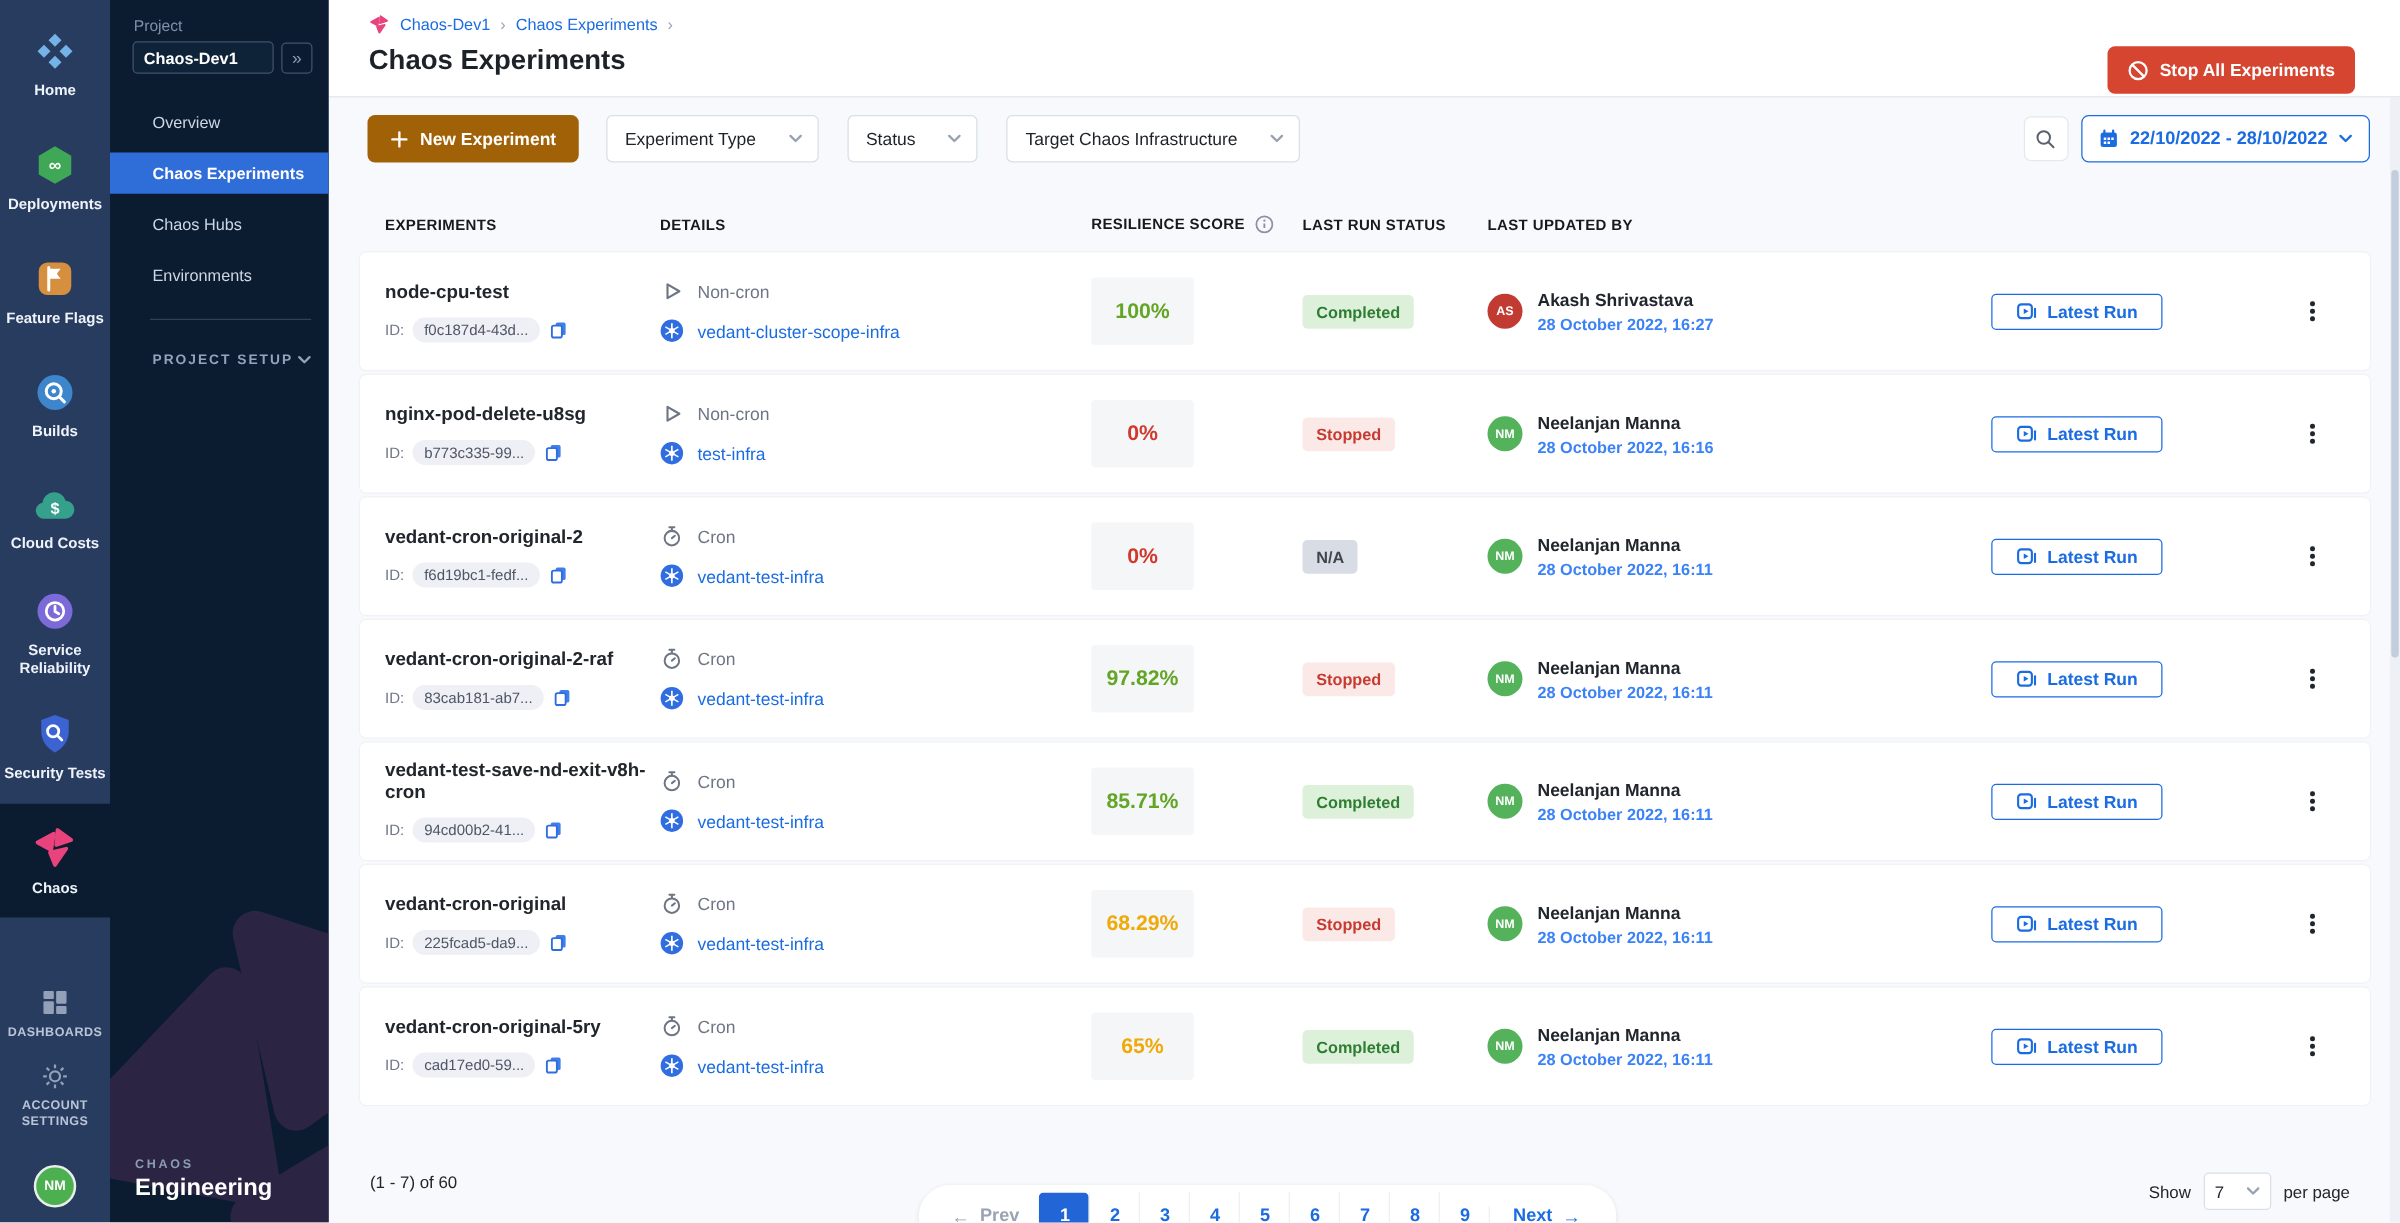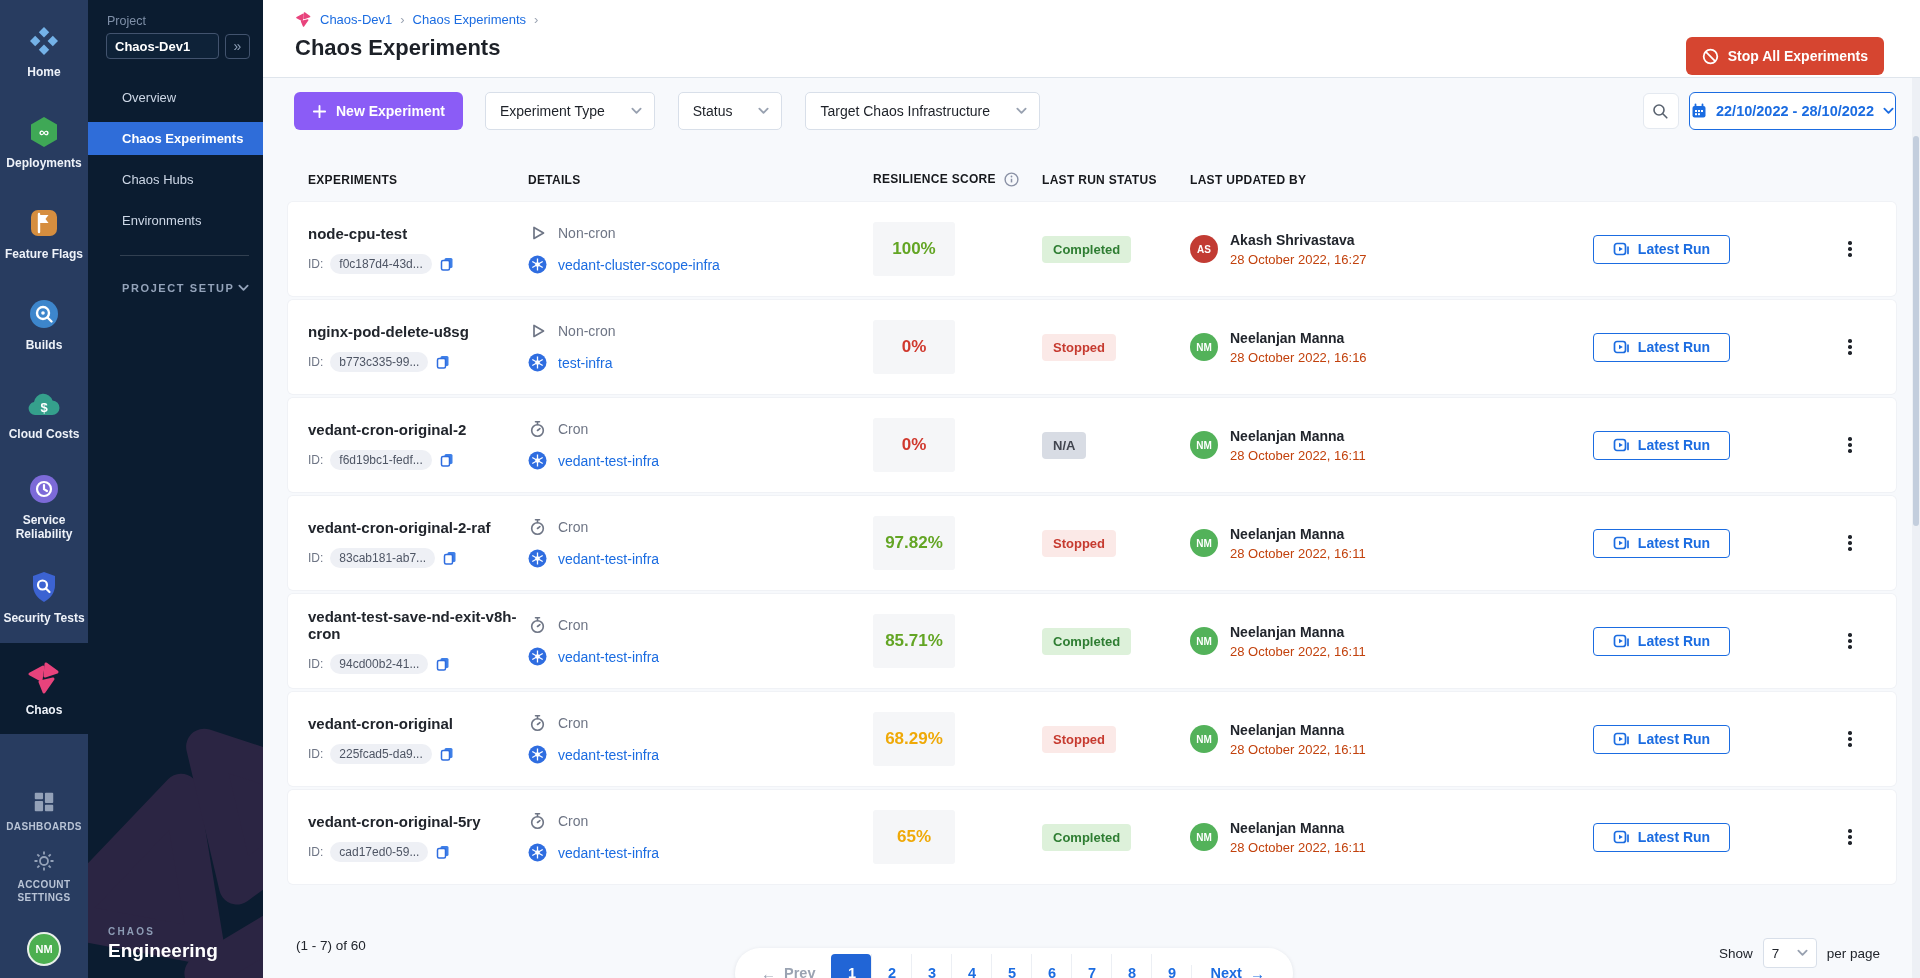--- a/index.html
+++ b/index.html
@@ -41,27 +41,27 @@
   .page-header { background:#fff; border-bottom:1px solid #dfe5ec; height:78px; padding:11px 36px 0 32px; position:relative; flex-shrink:0; }
   .breadcrumb { display:flex; align-items:center; gap:8px; font-size:13px; }
   .bc-icon { display:flex; }
   .bc-link { color:#1b6ce1; text-decoration:none; cursor:pointer; }
   .bc-sep { color:#9aa3b2; }
   #bc-links { display:flex; gap:8px; align-items:center; }
   .page-title { font-size:22px; font-weight:bold; color:#1d2128; margin-top:7px; }
   .stop-btn { position:absolute; right:36px; top:37px; height:38px; background:#d64530; border:none; border-radius:6px; color:#fff; font-size:14px; font-weight:bold; padding:0 16px; display:flex; align-items:center; gap:9px; cursor:pointer; font-family:"Liberation Sans",sans-serif; }
 
   .toolbar { display:flex; align-items:center; padding:14px 24px 12px 31px; gap:22px; flex-shrink:0; }
-  .btn-primary { height:38px; background:#8b5cf6; border:none; border-radius:6px; color:#fff; font-size:14px; font-weight:bold; padding:0 18px; display:flex; align-items:center; gap:9px; cursor:pointer; font-family:"Liberation Sans",sans-serif;justify-content:center; }
+  .btn-primary { height:38px; background:#a16207; border:none; border-radius:6px; color:#fff; font-size:14px; font-weight:bold; padding:0 18px; display:flex; align-items:center; gap:9px; cursor:pointer; font-family:"Liberation Sans",sans-serif;justify-content:center; }
   .filters { display:flex; gap:23px; }
   .dropdown { height:38px; background:#fff; border:1px solid #d8dfe9; border-radius:5px; display:flex; align-items:center; gap:26px; padding:0 12px 0 14px; font-size:14px; color:#1d2128; cursor:pointer; }
   .dd-chev { color:#98a1b0; display:flex; }
   .toolbar-right { margin-left:auto; display:flex; gap:10px; align-items:center; }
   .search-btn { width:36px; height:36px; background:#fff; border:1px solid #e4e9f0; border-radius:6px; display:flex; align-items:center; justify-content:center; cursor:pointer; }
-  .date-btn { height:38px; background:#fff; border:1px solid #1b6ce1; border-radius:6px; color:#1b6ce1; font-size:14.5px; font-weight:bold; display:flex; align-items:center; gap:9px; padding:0 1px; cursor:pointer; font-family:"Liberation Sans",sans-serif;justify-content:flex-end; }
+  .date-btn { height:38px; background:#fff; border:1px solid #1b6ce1; border-radius:6px; color:#1b6ce1; font-size:14.5px; font-weight:bold; display:flex; align-items:center; gap:9px; padding:0 13px; cursor:pointer; font-family:"Liberation Sans",sans-serif;justify-content:flex-end; }
   .date-chev { color:#1b6ce1; display:flex; }
 
   
   .table-wrap { padding:0 24px 0 25px; flex-shrink:0; }
   .row-grid { display:grid; grid-template-columns:220px 345px 169px 148px 403px 249px 1fr; align-items:center; padding-left:20px; }
   .thead { margin-top:30px; padding-bottom:15px; font-size:12px; font-weight:bold; color:#17191d; letter-spacing:.3px; }
   .th { display:flex; align-items:flex-start; gap:8px; }
   .card { background:#fff; border-radius:5px; height:94px; margin-bottom:4px; box-shadow:0 0 0 1px rgba(30,40,60,.03); }
   .cell-exp { display:flex; flex-direction:column; gap:12px; }
   .exp-name { font-size:15px; font-weight:bold; color:#21252c; }
@@ -76,21 +76,21 @@
   .score-box { width:82px; height:54px; background:#f5f6f8; border-radius:3px; display:flex; align-items:center; justify-content:center; font-size:17px; font-weight:bold; }
   .score-green { color:#63a524; } .score-red { color:#d0392e; } .score-orange { color:#efa908; }
   .status-badge { display:inline-block; padding:6px 11px; border-radius:4px; font-size:13px; font-weight:bold; }
   .st-completed { background:#ddf1da; color:#2e7d32; }
   .st-stopped { background:#fbe9e7; color:#c63a2f; }
   .st-na { background:#d8dce4; color:#41454f; }
   .cell-updated { display:flex; align-items:center; gap:12px; }
   .avatar { width:28px; height:28px; border-radius:50%; color:#fff; font-size:10px; font-weight:bold; display:flex; align-items:center; justify-content:center; flex-shrink:0; }
   .upd-text { display:flex; flex-direction:column; gap:4px; }
   .user-name { font-size:14px; font-weight:bold; color:#21252c; }
-  .user-date { font-size:13px; color:#c2410c; }
+  .user-date { font-size:13px; color:#3b82f6;font-weight:bold; }
   .latest-run-btn { width:137px; height:29px; background:#fff; border:1px solid #1b6ce1; border-radius:4px; color:#1b6ce1; font-size:14px; font-weight:bold; display:flex; align-items:center; justify-content:center; gap:8px; cursor:pointer; font-family:"Liberation Sans",sans-serif; }
   .kebab { display:flex; flex-direction:column; gap:2.5px; width:16px; align-items:center; cursor:pointer; }
   .kebab i { width:3.5px; height:3.5px; border-radius:50%; background:#21252c; }
 
   
   .pagination { position:relative; display:flex; align-items:flex-start; padding:50px 40px 0 33px; flex:1; }
   .range-text { font-size:13.5px; color:#21252c; }
   .pager { position:absolute; left:472px; top:60px; display:flex; align-items:center; background:#fff; border-radius:26px; padding:6px 10px; height:50px; box-shadow:0 1px 4px rgba(20,30,50,.1); }
   .pg-prev { color:#9aa3b2; font-size:14.5px; font-weight:bold; padding:0 16px; display:flex; gap:8px; align-items:center; cursor:pointer; }
   .pg-num { width:40px; height:38px; display:flex; align-items:center; justify-content:center; font-size:14.5px; font-weight:bold; color:#1b6ce1; border-left:1px solid #eceff4; cursor:pointer; }

